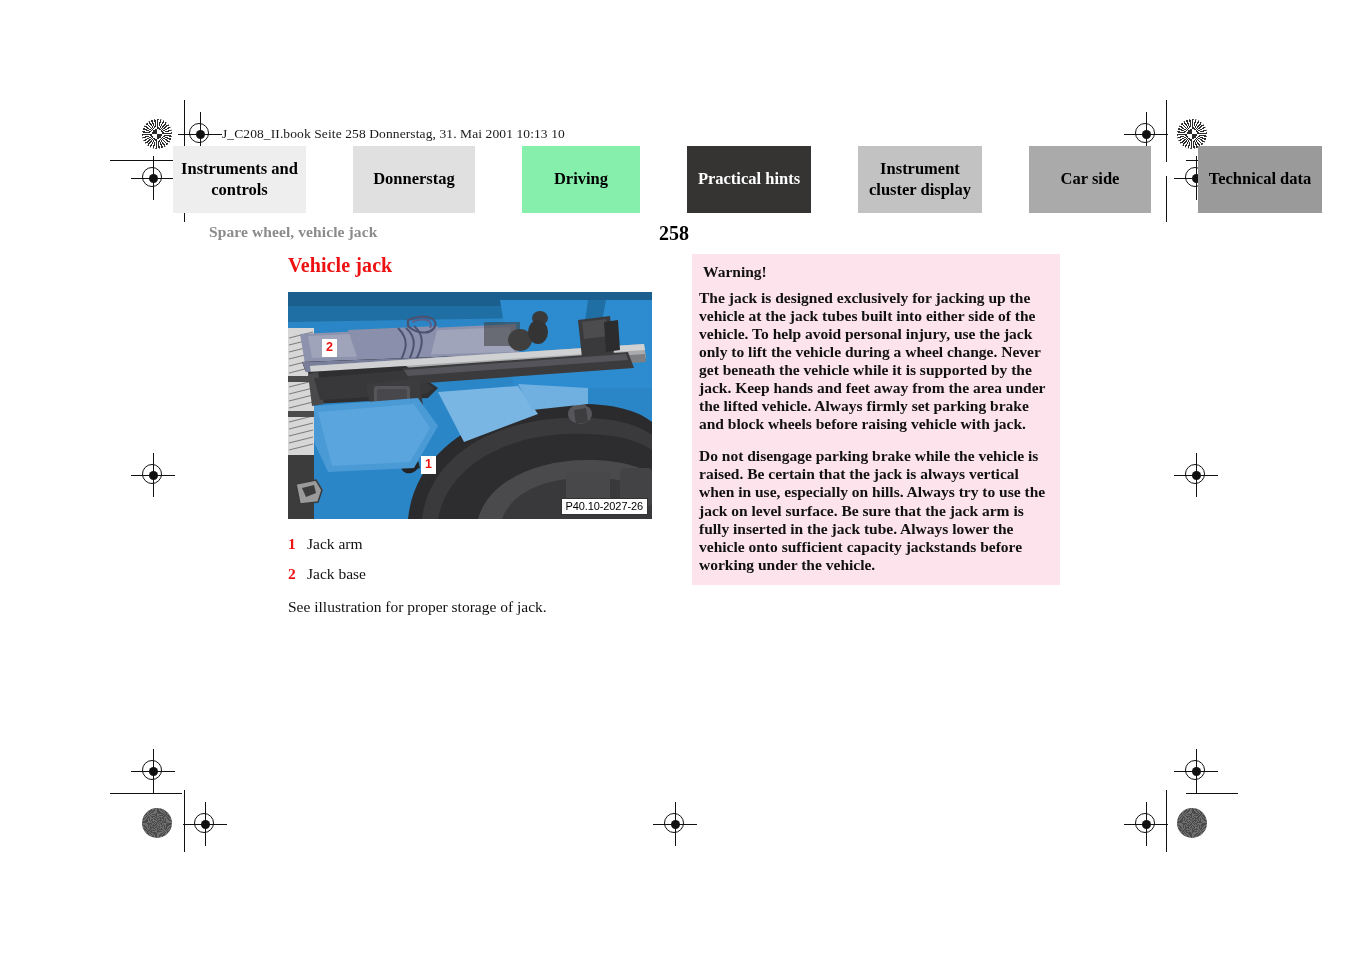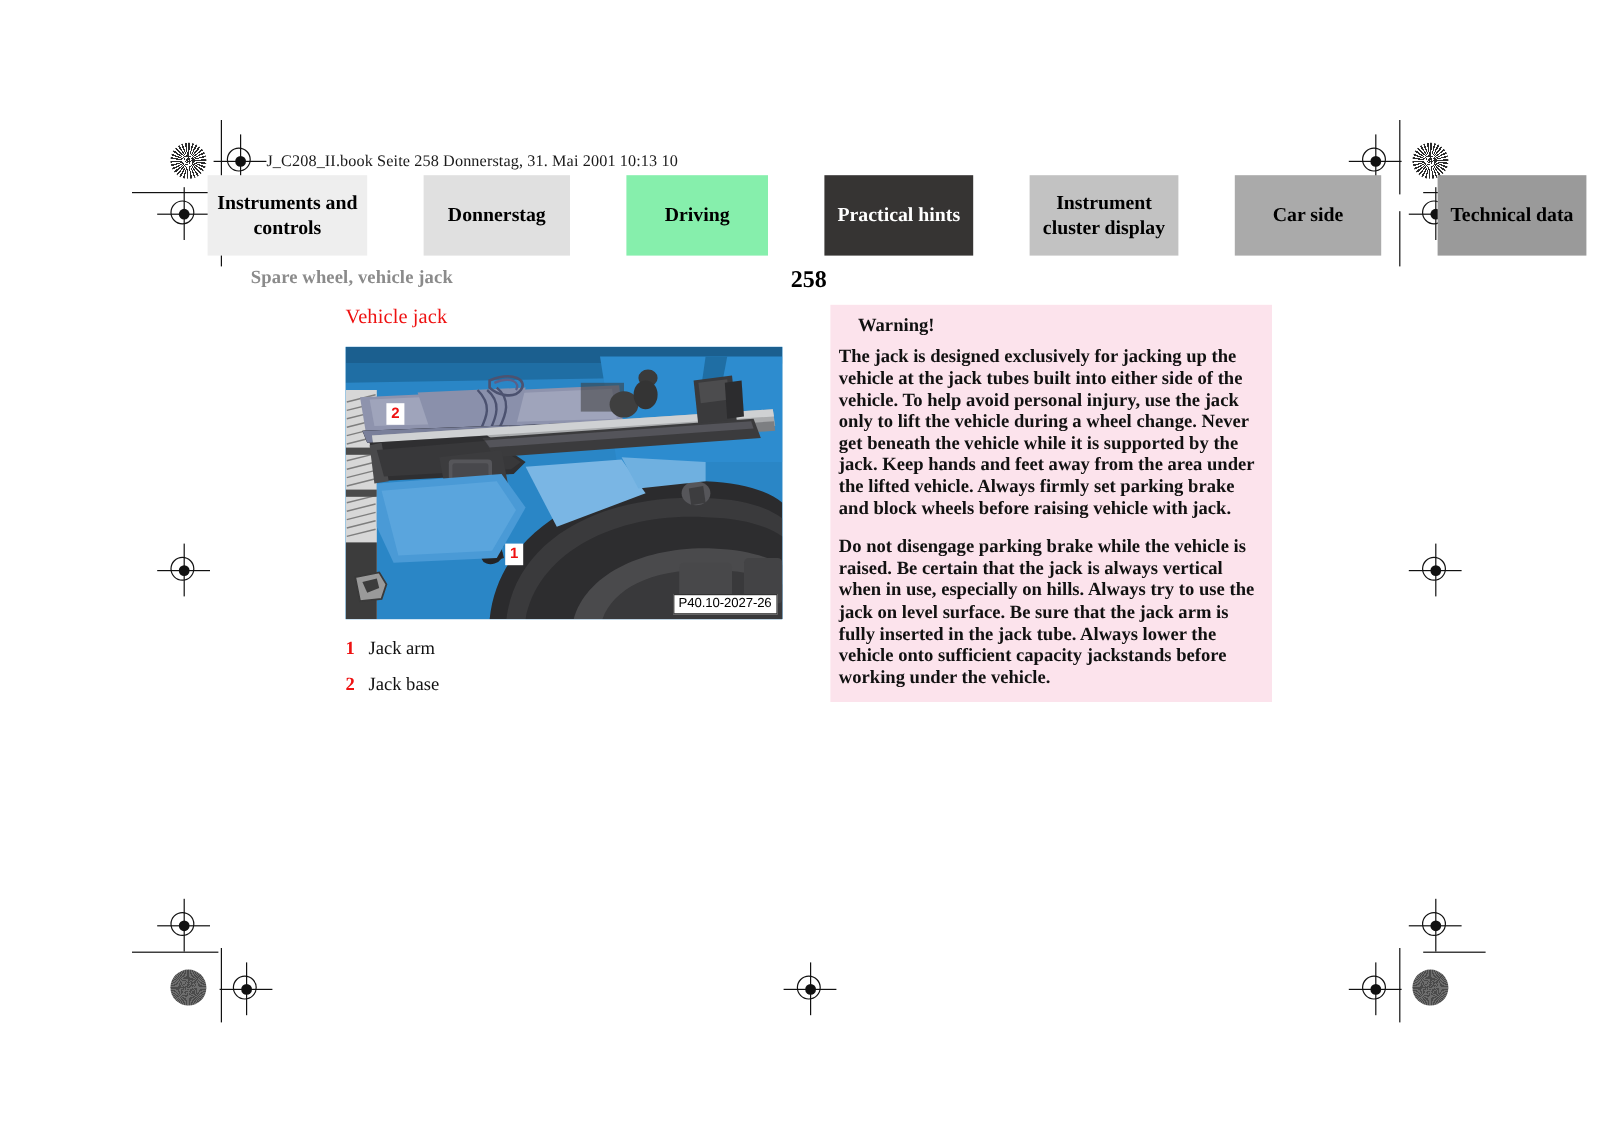--- a/index.html
+++ b/index.html
@@ -127,22 +127,22 @@
 
   
   .col-left {
     position: absolute;
     left: 288px;
     top: 254px;
     width: 366px;
   }
   .section-title {
     color: #ee1111;
-    font-weight: normal;
-    font-size: 17px;
+    font-weight: bold;
+    font-size: 20px;
     margin: 0 0 15px 0;
     letter-spacing: 0.1px;
   }
 
   .figure {
     position: relative;
     width: 364px;
     height: 227px;
     overflow: hidden;
     background: #1f7fc0;
@@ -213,21 +213,21 @@
   .warnbox {
     background: #fce3ec;
     padding: 9px 7px 11px 7px;
     box-sizing: border-box;
     width: 368px;
   }
   .warn-title {
     font-weight: bold;
     font-size: 15.5px;
     color: #111;
-    margin: 0 0 8px 16px;
+    margin: 0 0 8px 4px;
   }
   .warn-para {
     font-weight: bold;
     font-size: 15.5px;
     line-height: 1.165;
     color: #111;
     margin: 0 0 14px 0;
   }
   .warn-para:last-child { margin-bottom: 0; }
 </style>
@@ -449,20 +449,21 @@
     <div class="legend-row">
       <span class="legend-num">1</span>
       <span class="legend-text">Jack arm</span>
     </div>
     <div class="legend-row">
       <span class="legend-num">2</span>
       <span class="legend-text">Jack base</span>
     </div>
   </div>
 
+  <p class="body-note">See illustration for proper storage of jack.</p>
 </div>
 
 <div class="col-right">
 
   <div class="warnbox">
     <div class="warn-title">Warning!</div>
     <p class="warn-para">The jack is designed exclusively for jacking up the vehicle at the jack tubes built into either side of the vehicle. To help avoid personal injury, use the jack only to lift the vehicle during a wheel change. Never get beneath the vehicle while it is supported by the jack. Keep hands and feet away from the area under the lifted vehicle. Always firmly set parking brake and block wheels before raising vehicle with jack.</p>
     <p class="warn-para">Do not disengage parking brake while the vehicle is raised. Be certain that the jack is always vertical when in use, especially on hills. Always try to use the jack on level surface. Be sure that the jack arm is fully inserted in the jack tube. Always lower the vehicle onto sufficient capacity jackstands before working under the vehicle.</p>
   </div>
 </div>

